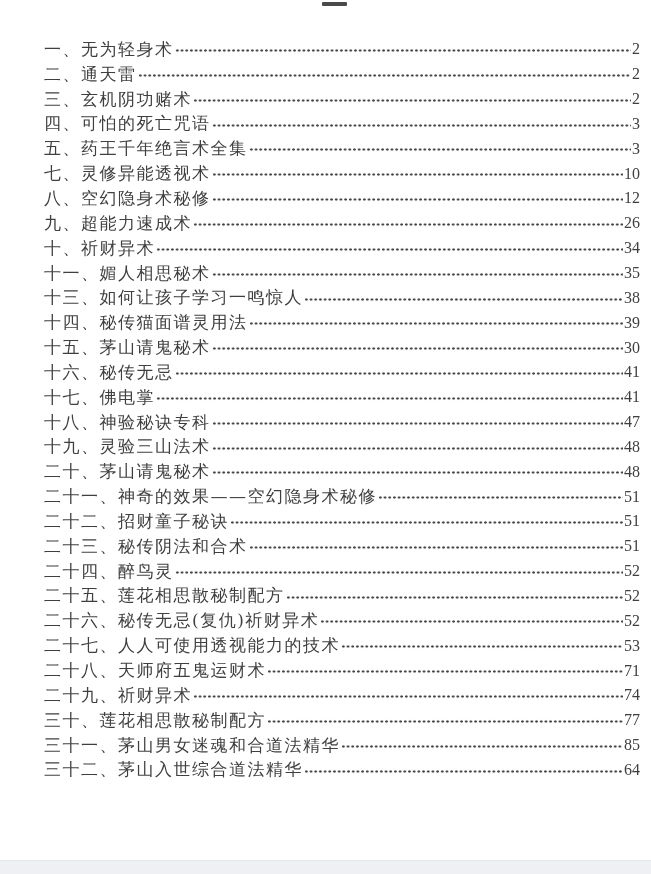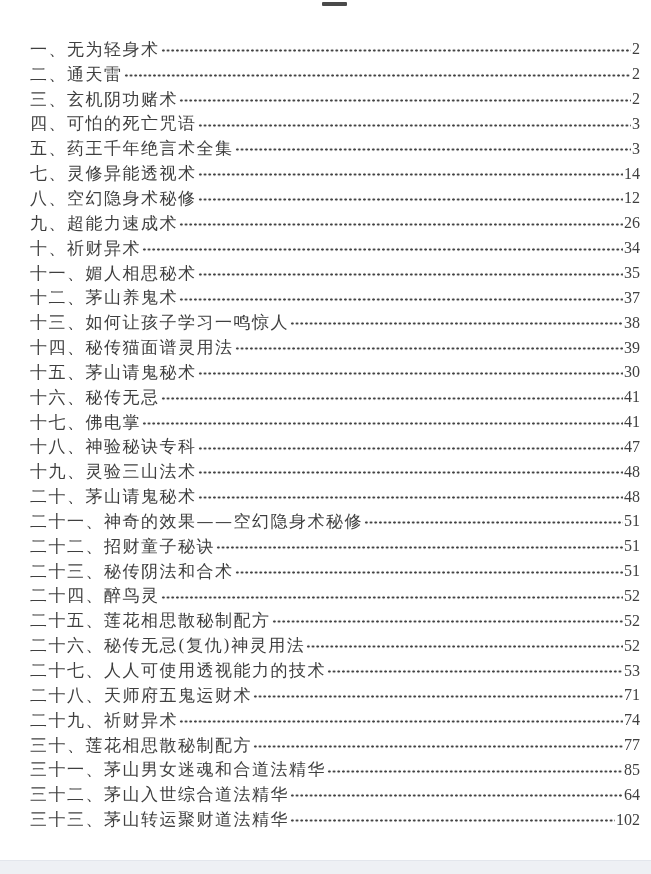--- a/index.html
+++ b/index.html
@@ -23,21 +23,21 @@
     left: 322px;
     top: 2px;
     width: 25px;
     height: 4px;
     background: #4a4a4a;
     border-radius: 1px;
   }
   .toc {
     position: absolute;
     top: 37px;
-    left: 30px;
+    left: 44px;
     right: 11px;
   }
   .toc-row {
     height: 24.85px;
     display: flex;
     align-items: center;
     color: #3f3f3f;
   }
   .toc-title {
     white-space: nowrap;
@@ -104,21 +104,21 @@
   <div class="toc-row">
     <span class="toc-title">五、药王千年绝言术全集</span>
     <span class="toc-leader"></span>
     <span class="toc-page">3</span>
   </div>
 
 
   <div class="toc-row">
     <span class="toc-title">七、灵修异能透视术</span>
     <span class="toc-leader"></span>
-    <span class="toc-page">14</span>
+    <span class="toc-page">10</span>
   </div>
 
   <div class="toc-row">
     <span class="toc-title">八、空幻隐身术秘修</span>
     <span class="toc-leader"></span>
     <span class="toc-page">12</span>
   </div>
 
   <div class="toc-row">
     <span class="toc-title">九、超能力速成术</span>
@@ -131,25 +131,20 @@
     <span class="toc-leader"></span>
     <span class="toc-page">34</span>
   </div>
 
   <div class="toc-row">
     <span class="toc-title">十一、媚人相思秘术</span>
     <span class="toc-leader"></span>
     <span class="toc-page">35</span>
   </div>
 
-  <div class="toc-row">
-    <span class="toc-title">十二、茅山养鬼术</span>
-    <span class="toc-leader"></span>
-    <span class="toc-page">37</span>
-  </div>
 
   <div class="toc-row">
     <span class="toc-title">十三、如何让孩子学习一鸣惊人</span>
     <span class="toc-leader"></span>
     <span class="toc-page">38</span>
   </div>
 
   <div class="toc-row">
     <span class="toc-title">十四、秘传猫面谱灵用法</span>
     <span class="toc-leader"></span>
@@ -216,21 +211,21 @@
     <span class="toc-page">52</span>
   </div>
 
   <div class="toc-row">
     <span class="toc-title">二十五、莲花相思散秘制配方</span>
     <span class="toc-leader"></span>
     <span class="toc-page">52</span>
   </div>
 
   <div class="toc-row">
-    <span class="toc-title">二十六、秘传无忌(复仇)神灵用法</span>
+    <span class="toc-title">二十六、秘传无忌(复仇)祈财异术</span>
     <span class="toc-leader"></span>
     <span class="toc-page">52</span>
   </div>
 
   <div class="toc-row">
     <span class="toc-title">二十七、人人可使用透视能力的技术</span>
     <span class="toc-leader"></span>
     <span class="toc-page">53</span>
   </div>
 
@@ -257,20 +252,15 @@
     <span class="toc-leader"></span>
     <span class="toc-page">85</span>
   </div>
 
   <div class="toc-row">
     <span class="toc-title">三十二、茅山入世综合道法精华</span>
     <span class="toc-leader"></span>
     <span class="toc-page">64</span>
   </div>
 
-  <div class="toc-row">
-    <span class="toc-title">三十三、茅山转运聚财道法精华</span>
-    <span class="toc-leader"></span>
-    <span class="toc-page">102</span>
-  </div>
 </div>
   <div class="footer-strip"></div>
 </div>
 
 </body></html>

